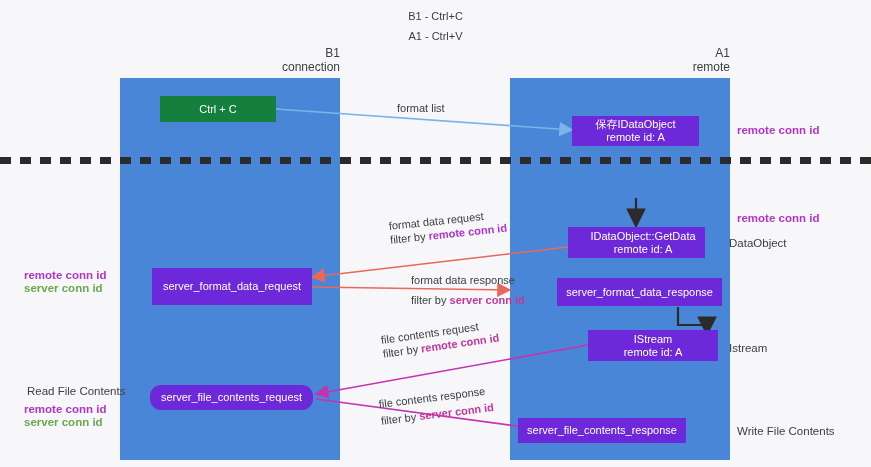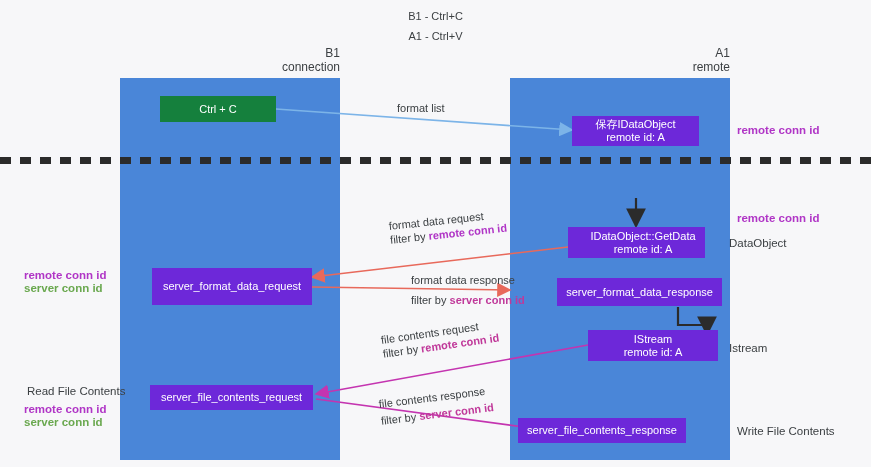--- a/index.html
+++ b/index.html
@@ -155,21 +155,21 @@
   <div class="abs node orange" style="left:568px; top:227px; width:137px; height:31px;padding-left:17px;">IDataObject::GetData
 remote id: A</div>
 
   <div class="abs node orange" style="left:152px; top:268px; width:160px; height:37px;">server_format_data_request</div>
 
   <div class="abs node orange" style="left:513px; top:278px; width:165px; height:28px;margin-left:44px;">server_format_data_response</div>
 
   <div class="abs node orange" style="left:588px; top:330px; width:130px; height:31px;">IStream
 remote id: A</div>
 
-  <div class="abs node orange" style="left:150px; top:385px; width:163px; height:25px;">server_file_contents_request</div>
+  <div class="abs node orange" style="left:150px; top:385px; width:163px; height:25px;border-radius:11px;">server_file_contents_request</div>
 
   <div class="abs node orange" style="left:518px; top:418px; width:168px; height:25px;">server_file_contents_response</div>
 
   <div class="abs edge-label" style="left:397px; top:101px;">
     <div>format list</div>
   </div>
 
   <div class="abs edge-label" style="left:388px; top:219px; transform: rotate(-6deg); transform-origin: left top;">
     <div>format data request</div>
     <div>

